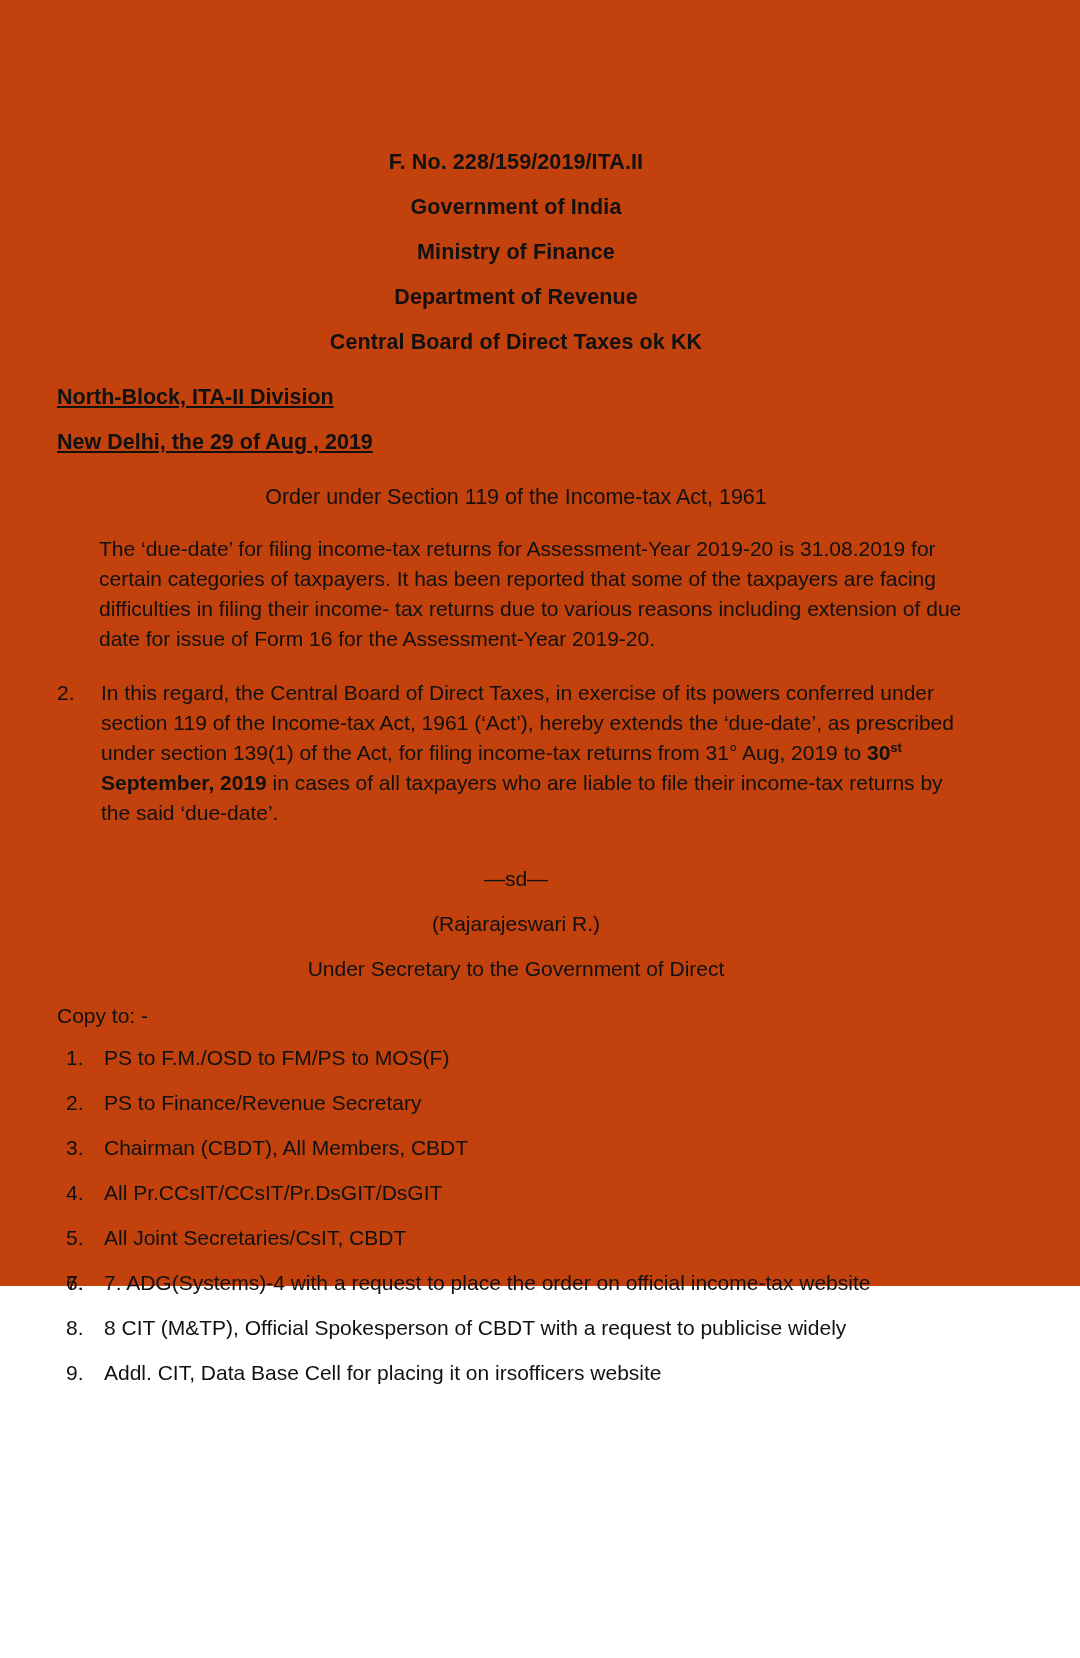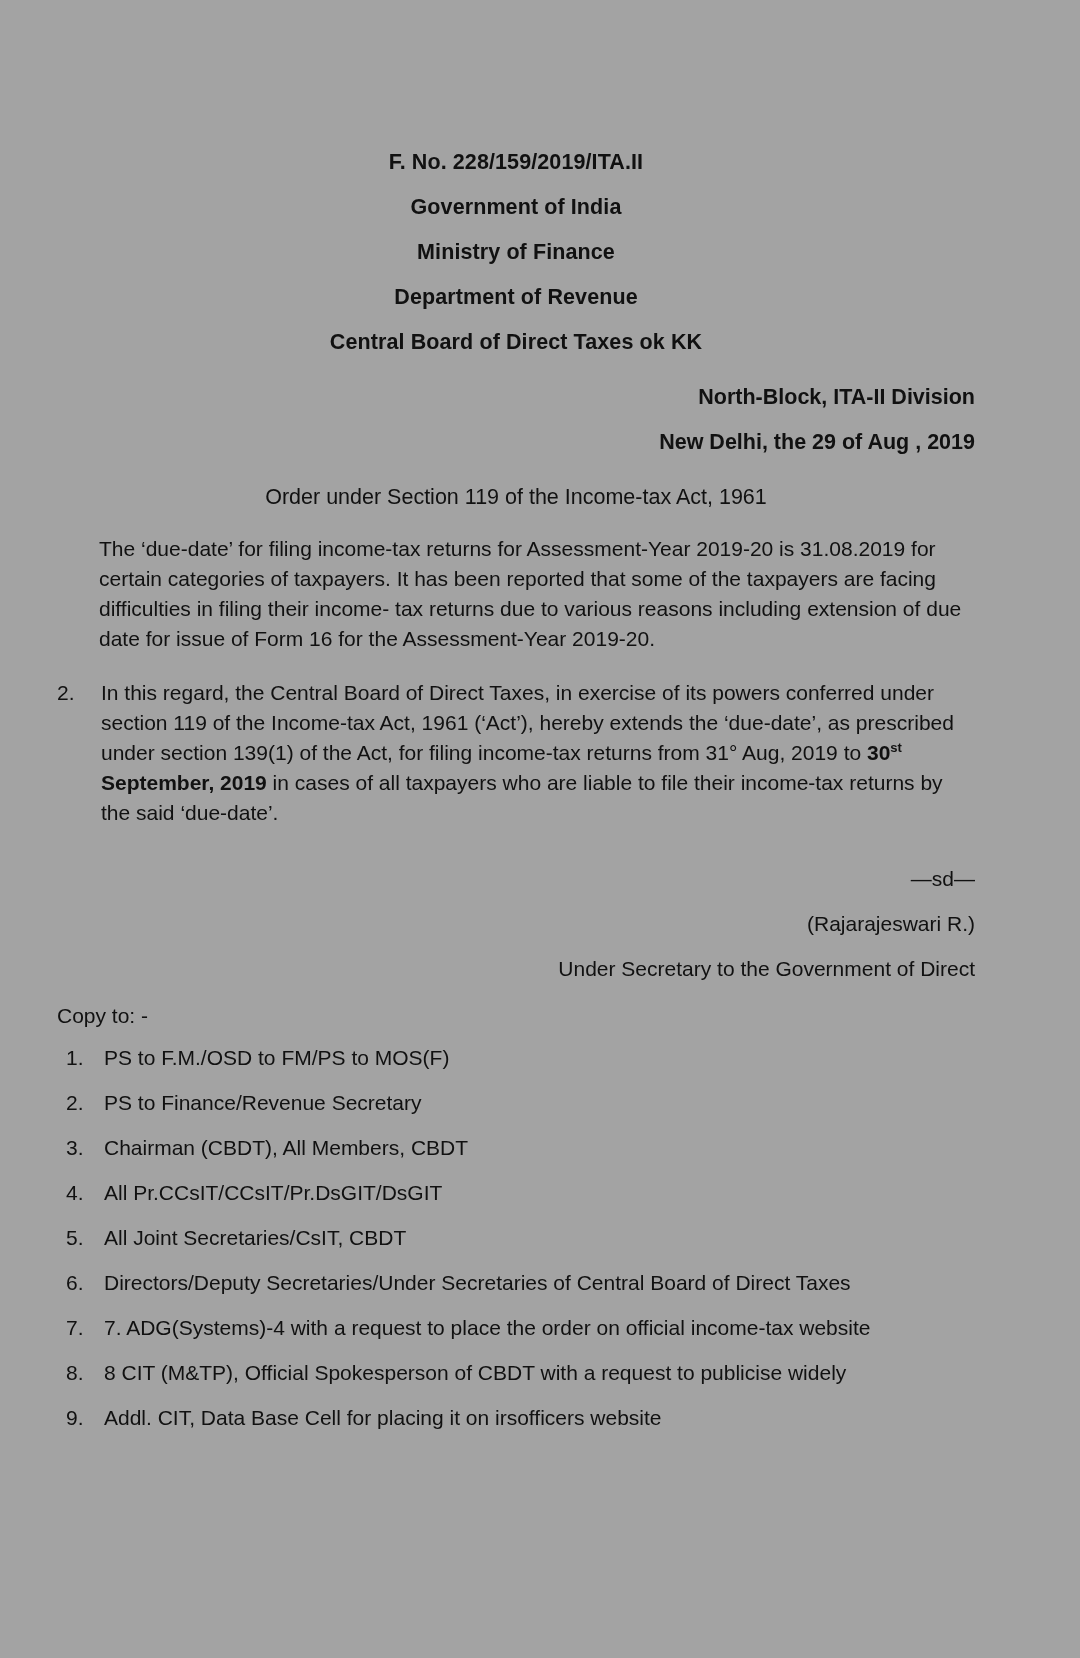--- a/index.html
+++ b/index.html
@@ -14,22 +14,22 @@
     position: relative;
     font-family: "Liberation Sans", "DejaVu Sans", sans-serif;
     color: #111111;
     overflow: hidden;
   }
 
   .page {
     position: absolute;
     left: 0; top: 0;
     width: 1080px;
-    height: 1658px;
-    background: #a3a3a3;
+    height: 1286px;
+    background: #c2410c;
   }
 
   
   .content {
     position: absolute;
     left: 57px;
     top: 140px;
     width: 918px;
   }
 
@@ -39,22 +39,22 @@
   }
   .lh-line {
     font-weight: bold;
     font-size: 21.5px;
     line-height: 45px;
     letter-spacing: 0.1px;
     white-space: nowrap;
   }
 
   .addr-block {
-    text-align: right;
     margin-top: 10px;
+    text-decoration: underline;
   }
   .addr-line {
     font-weight: bold;
     font-size: 21.5px;
     line-height: 45px;
     white-space: nowrap;
   }
 
   .order-title {
     text-align: center;
@@ -94,21 +94,21 @@
   }
   .num-para b { font-weight: bold; }
   .sup {
     font-size: 0.62em;
     vertical-align: super;
     line-height: 0;
   }
 
   
   .sign-block {
-    text-align: right;
+    text-align: center;
     margin-top: 28px;
   }
   .sign-line {
     font-size: 21px;
     line-height: 45px;
     white-space: nowrap;
   }
 
   
   .copy-to {
@@ -191,21 +191,20 @@
       <li>
         <span class="li-num">4.</span>
         <span>All Pr.CCsIT/CCsIT/Pr.DsGIT/DsGIT</span>
       </li>
       <li>
         <span class="li-num">5.</span>
         <span>All Joint Secretaries/CsIT, CBDT</span>
       </li>
       <li>
         <span class="li-num">6.</span>
-        <span>Directors/Deputy Secretaries/Under Secretaries of Central Board of Direct Taxes</span>
       </li>
       <li>
         <span class="li-num">7.</span>
         <span>7.  ADG(Systems)-4 with a request to place the order on official income-tax website</span>
       </li>
       <li>
         <span class="li-num">8.</span>
         <span>8 CIT (M&amp;TP), Official Spokesperson of CBDT with a request to publicise widely</span>
       </li>
       <li>

